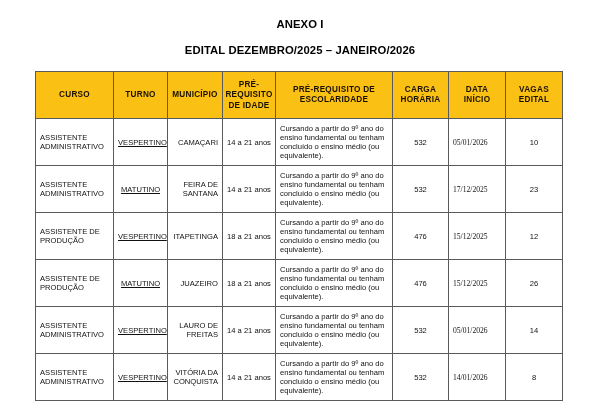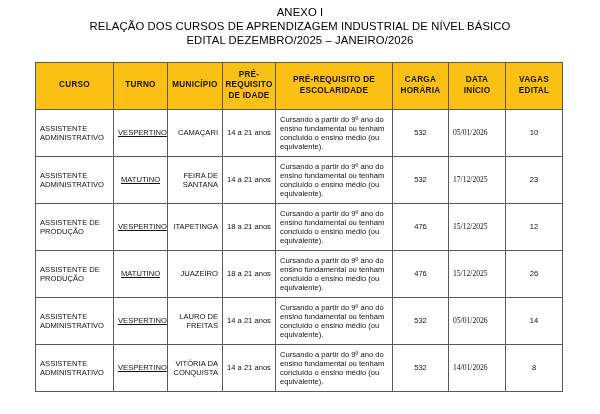--- a/index.html
+++ b/index.html
@@ -22,24 +22,25 @@
     box-sizing: border-box;
   }
 
   
   .title-block {
     padding-top: 5px;
     text-align: center;
   }
   .title-line {
     font-size: 11.3px;
-    font-weight: normal;
+    font-weight: bold;
     line-height: 14.2px;
     letter-spacing: 0.1px;
     white-space: nowrap;
+    margin-top: 12px;
   }
 
   
   .table-wrap {
     margin-top: 14px;
     padding-left: 35px;
     padding-right: 38px;
   }
   table.courses {
     border-collapse: collapse;
@@ -95,21 +96,20 @@
 
   .hdr-line { display: block; }
 </style>
 </head>
 <body>
 
 <div class="page">
 
   <div class="title-block">
     <div class="title-line">ANEXO I</div>
-    <div class="title-line">RELAÇÃO DOS CURSOS DE APRENDIZAGEM INDUSTRIAL DE NÍVEL BÁSICO</div>
     <div class="title-line">EDITAL DEZEMBRO/2025 – JANEIRO/2026</div>
   </div>
 
   <div class="table-wrap">
     <table class="courses">
       <colgroup>
         <col class="w-curso">
           <col class="w-turno">
           <col class="w-municipio">
           <col class="w-idade">

